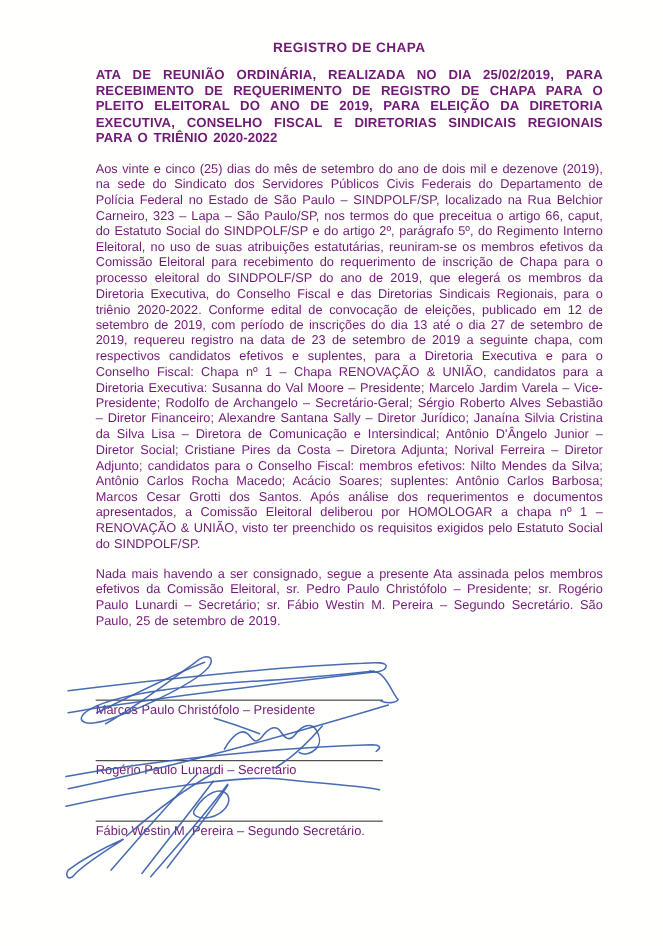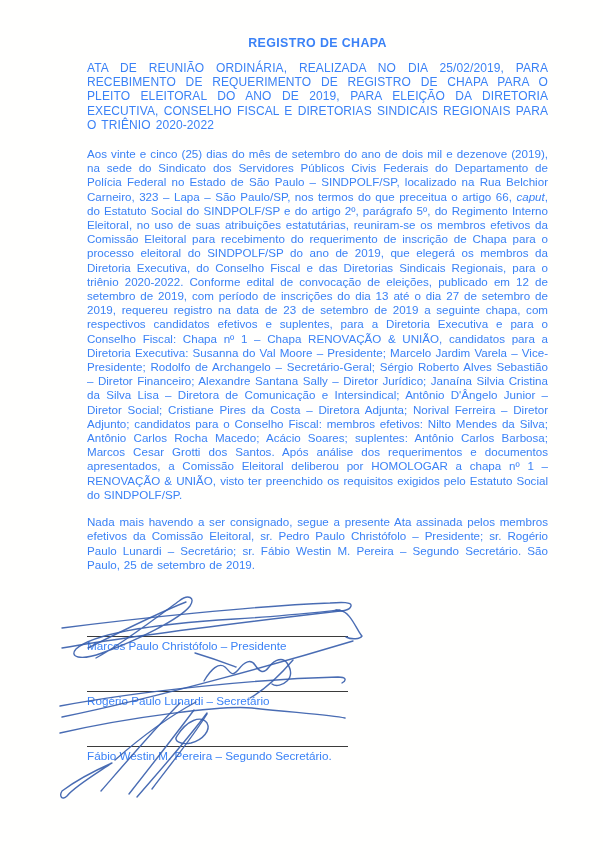--- a/index.html
+++ b/index.html
@@ -3,52 +3,52 @@
 <meta charset="utf-8">
 <style>
   html,body{margin:0;padding:0;background:#e8e8e8;}
   .page{
     position:relative;
     width:603px;height:860px;
     margin:0 auto;
     background:#fffffe;
     overflow:hidden;
     font-family:"Liberation Sans","DejaVu Sans",sans-serif;
-    color:#3b82f6;
+    color:#701a75;
     box-shadow:0 0 4px rgba(0,0,0,.25);
   }
   .content{
     position:absolute;left:87px;top:0;width:461px;
   }
   .doc-title{
     margin-top:36px;
     text-align:center;
     font-weight:bold;
     font-size:12.4px;
     letter-spacing:.4px;
     line-height:14px;
   }
   .heading{
     margin:11px 0 0 0;
-    font-weight:normal;
+    font-weight:bold;
     font-size:12px;
     line-height:14.2px;
     text-align:justify;
     word-spacing:1.6px;
     letter-spacing:.1px;
   }
   .body-para{
     margin:15px 0 0 0;
     font-size:11.6px;
     line-height:14.2px;
     text-align:justify;
     word-spacing:.6px;
   }
   .closing{margin-top:13px;}
-  .italic{font-style:italic;}
+  .italic{}
   .sig-block{position:absolute;left:87px;width:461px;}
   .sig-line{
     width:261px;height:0;
     border-top:1.4px solid #3b3b3b;
   }
   .sig-name{
     margin-top:2px;
     font-size:11.7px;
     line-height:13px;
   }

